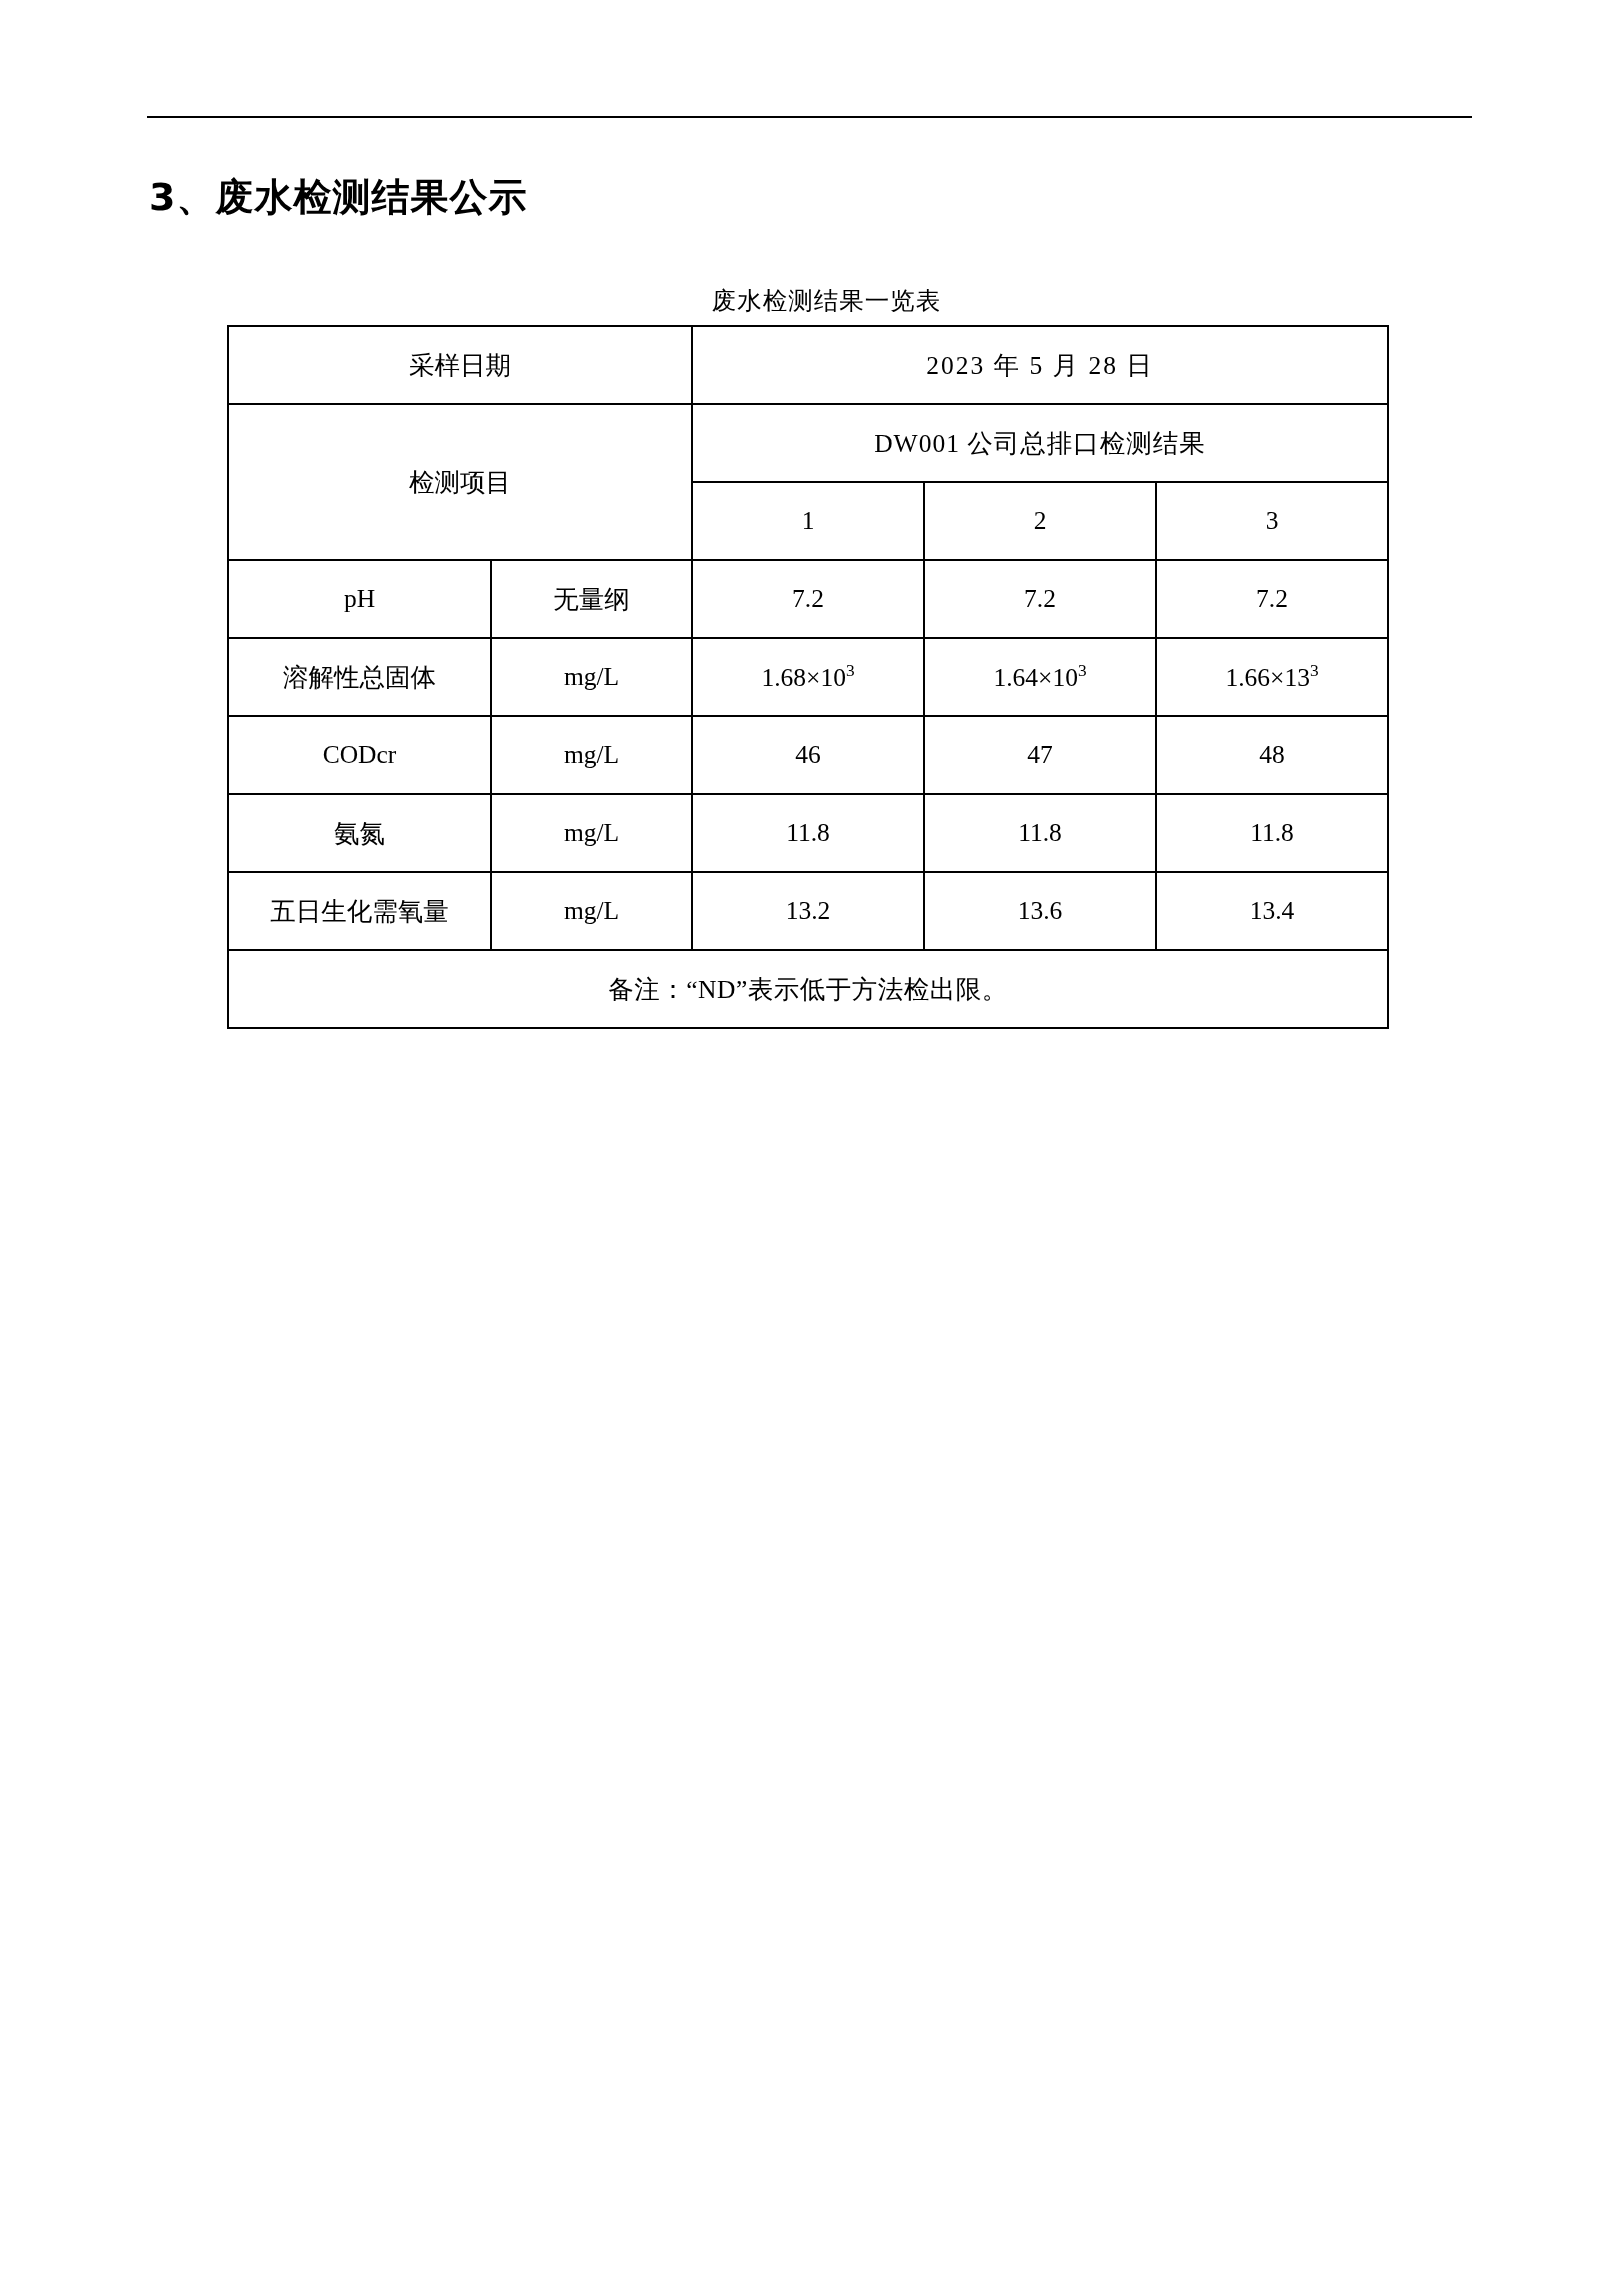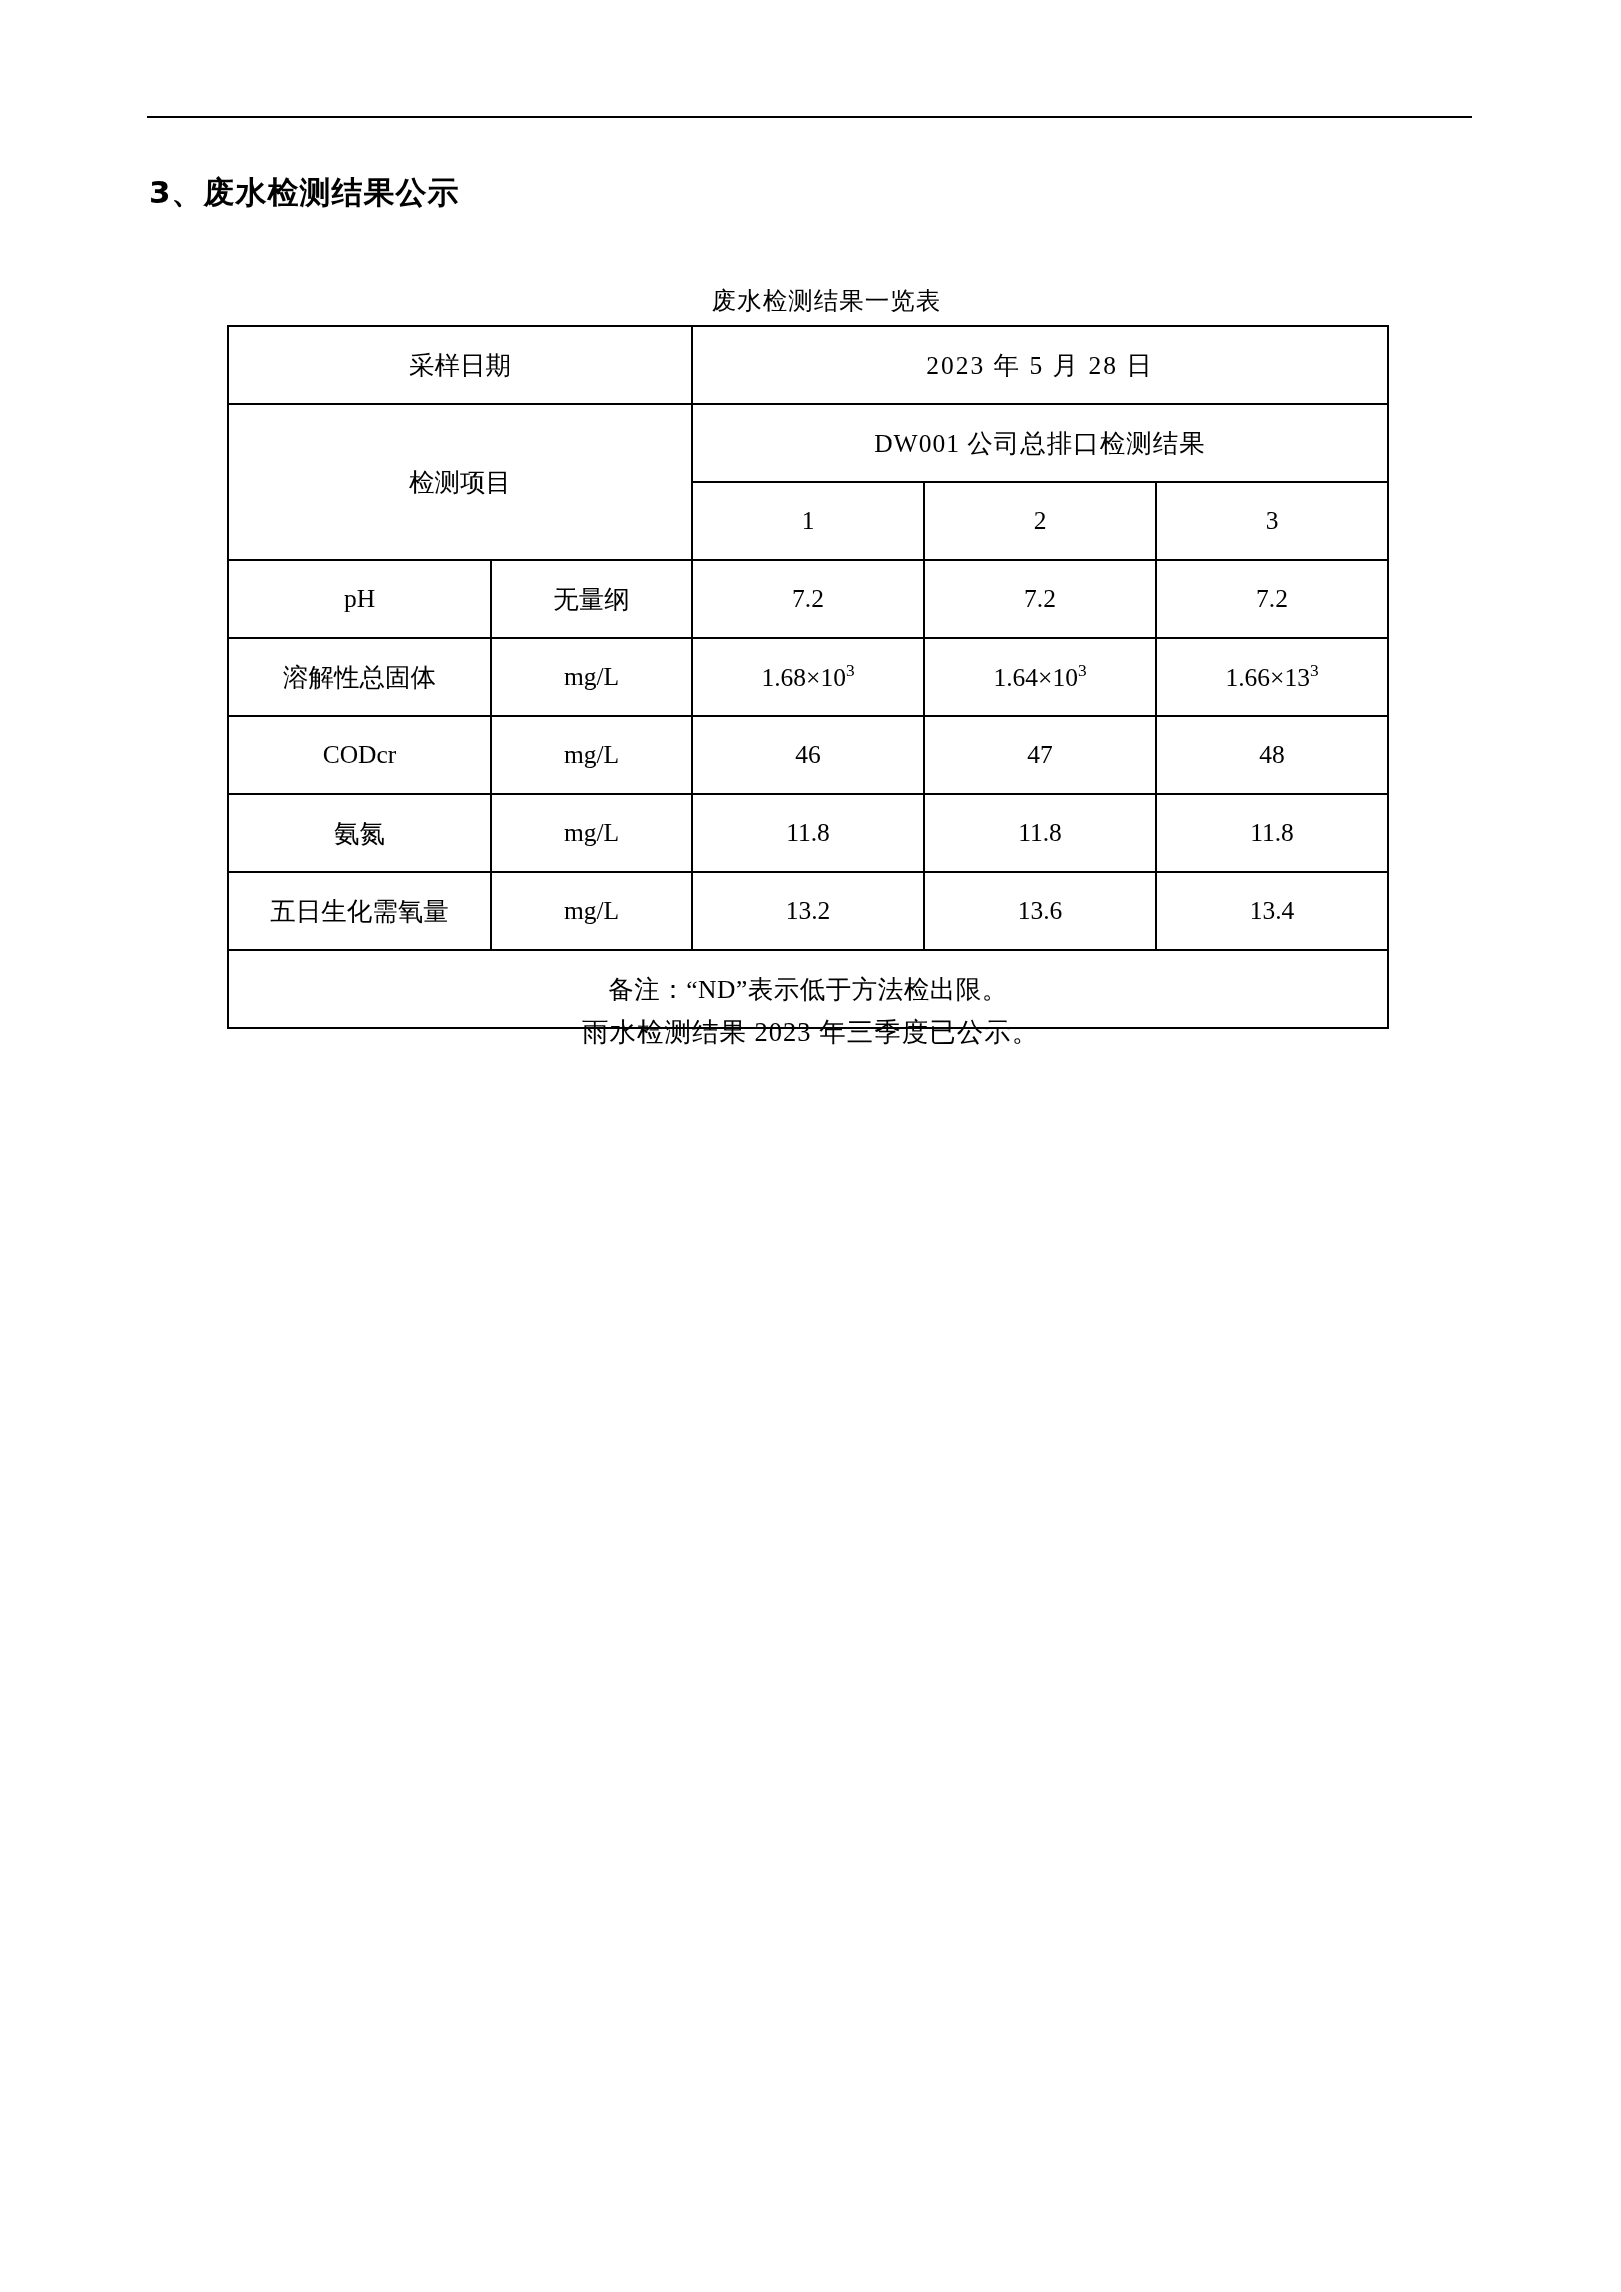--- a/index.html
+++ b/index.html
@@ -27,21 +27,21 @@
     top: 116px;
     width: 1325px;
     height: 0;
     border-top: 2px solid #000000;
   }
   .section-title {
     position: absolute;
     left: 149px;
     top: 172px;
     font-family: "DejaVu Sans", sans-serif;
-    font-size: 31px;
+    font-size: 38px;
     font-weight: bold;
     letter-spacing: 1px;
     white-space: nowrap;
   }
   .table-caption {
     position: absolute;
     left: 0;
     top: 284px;
     width: 1621px;
     text-align: center;
@@ -194,16 +194,15 @@
         <td class="value-cell">13.6</td>
         <td class="value-cell">13.4</td>
       </tr>
 
       <tr>
         <td class="note-cell" colspan="5">备注：“ND”表示低于方法检出限。</td>
       </tr>
     </tbody>
   </table>
 
-  <div class="footer-note">雨水检测结果 2023 年三季度已公示。</div>
 
 </div>
 
 
 </body></html>

